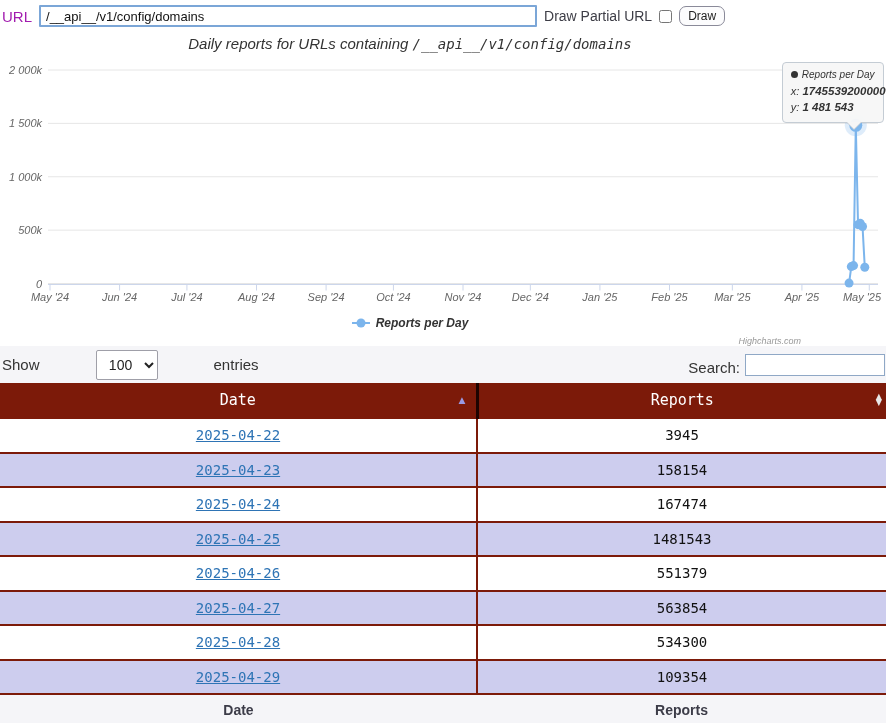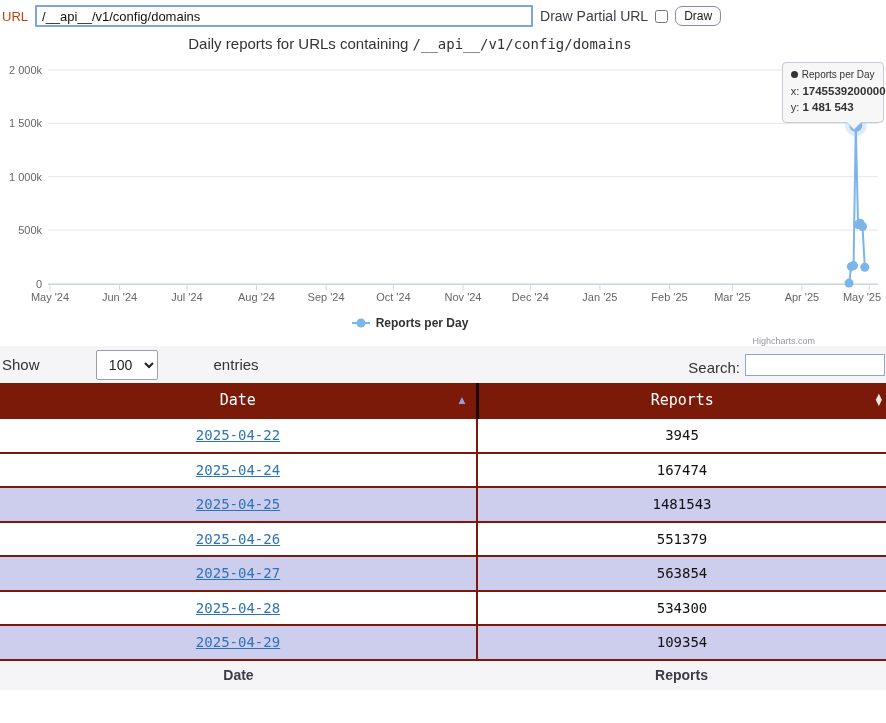--- a/index.html
+++ b/index.html
@@ -3,47 +3,47 @@
 <meta charset="utf-8">
 <style>
   * { box-sizing: border-box; }
   html,body { margin:0; padding:0; }
   body {
     width:886px; height:723px; overflow:hidden; background:#fff;
     font-family:"Liberation Sans", sans-serif; color:#333;
   }
   
   .topbar { height:28px; display:flex; align-items:center; gap:7px; padding:4px 2px 0 2px; }
-  .url-label { color:#c2410c; font-size:13px; }
+  .url-label { color:#a21caf; font-size:15px; }
   .url-input {
     width:498px; height:22px; border:2px solid #7ba6d7; border-radius:1px;
     font-size:13px; padding:0 5px; color:#111; outline:none;
     font-family:"Liberation Sans", sans-serif;
   }
   .match-label { font-size:14px; color:#3d3d46; white-space:nowrap; }
   .match-checkbox { width:13px; height:13px; margin:0; }
   .draw-btn {
     font-size:12px; color:#222; background:#fcfcfd; border:1px solid #8a8a99;
     border-radius:7px; padding:2px 8px; font-family:"Liberation Sans", sans-serif;
   }
   
-  .chart-wrap { position:relative; width:820px; height:318px; background:#fff; }
+  .chart-wrap { position:relative; width:820px; height:318px; background:#fff;font-style:italic; }
   .chart-title {
     position:absolute; top:7px; left:0; width:100%; text-align:center;
     font-size:15px; color:#333;
   }
   .chart-title .mono { font-family:"DejaVu Sans Mono", monospace; font-size:14px; }
   #chart-svg { position:absolute; left:0; top:0; }
   #chart-svg text { font-family:"Liberation Sans", sans-serif; }
   .legend {
     position:absolute; top:288px; left:0; width:100%;
     display:flex; justify-content:center; align-items:center; gap:6px;
     font-size:12px; font-weight:bold; color:#333; cursor:pointer;
   }
-  .credits { position:absolute; top:308px; right:5px; font-size:9px; color:#999; }
+  .credits { position:absolute; top:308px; right:19px; font-size:9px; color:#999; }
   
   .tooltip {
     position:absolute; top:34px; width:102px; padding:5px 8px 6px 8px;
     background:rgba(247,247,247,.96); border:1px solid #c4ccd4; border-radius:4px;
     font-size:10px; color:#333; z-index:5; line-height:1.45; white-space:nowrap;
   }
   .tooltip::before {
     content:""; position:absolute; bottom:-8px; left:63px;
     border:8px solid transparent; border-bottom:0; border-top-color:#c4ccd4;
   }
@@ -218,20 +218,24 @@
             <span></span>
           </span>
       </th>
     </tr>
   </thead>
   <tbody id="table-body">
       <tr class="odd">
         <td><a href="#">2025-04-22</a></td>
         <td>3945</td>
       </tr>
+      <tr class="even">
+        <td><a href="#">2025-04-23</a></td>
+        <td>158154</td>
+      </tr>
       <tr class="odd">
         <td><a href="#">2025-04-24</a></td>
         <td>167474</td>
       </tr>
       <tr class="even">
         <td><a href="#">2025-04-25</a></td>
         <td>1481543</td>
       </tr>
       <tr class="odd">
         <td><a href="#">2025-04-26</a></td>

